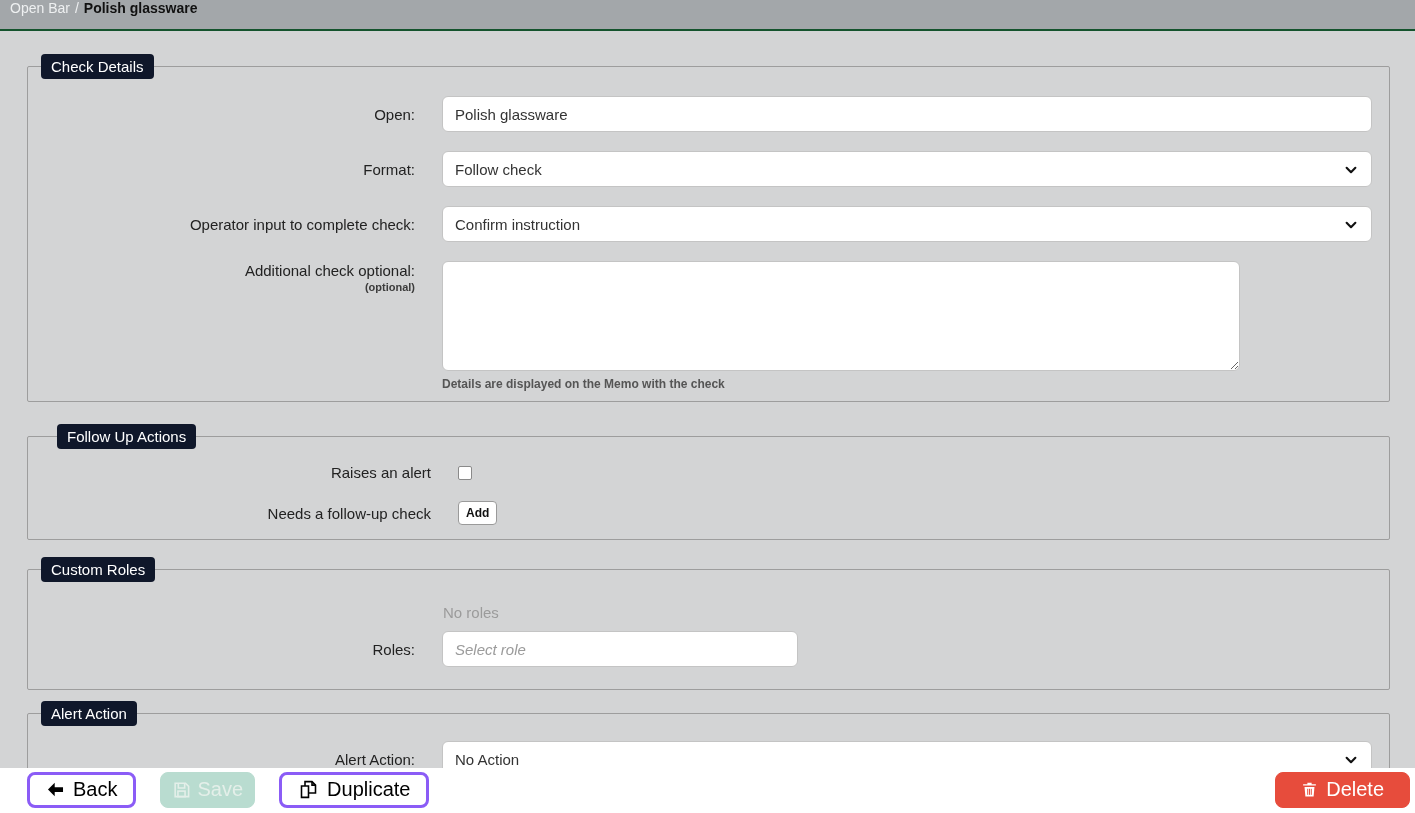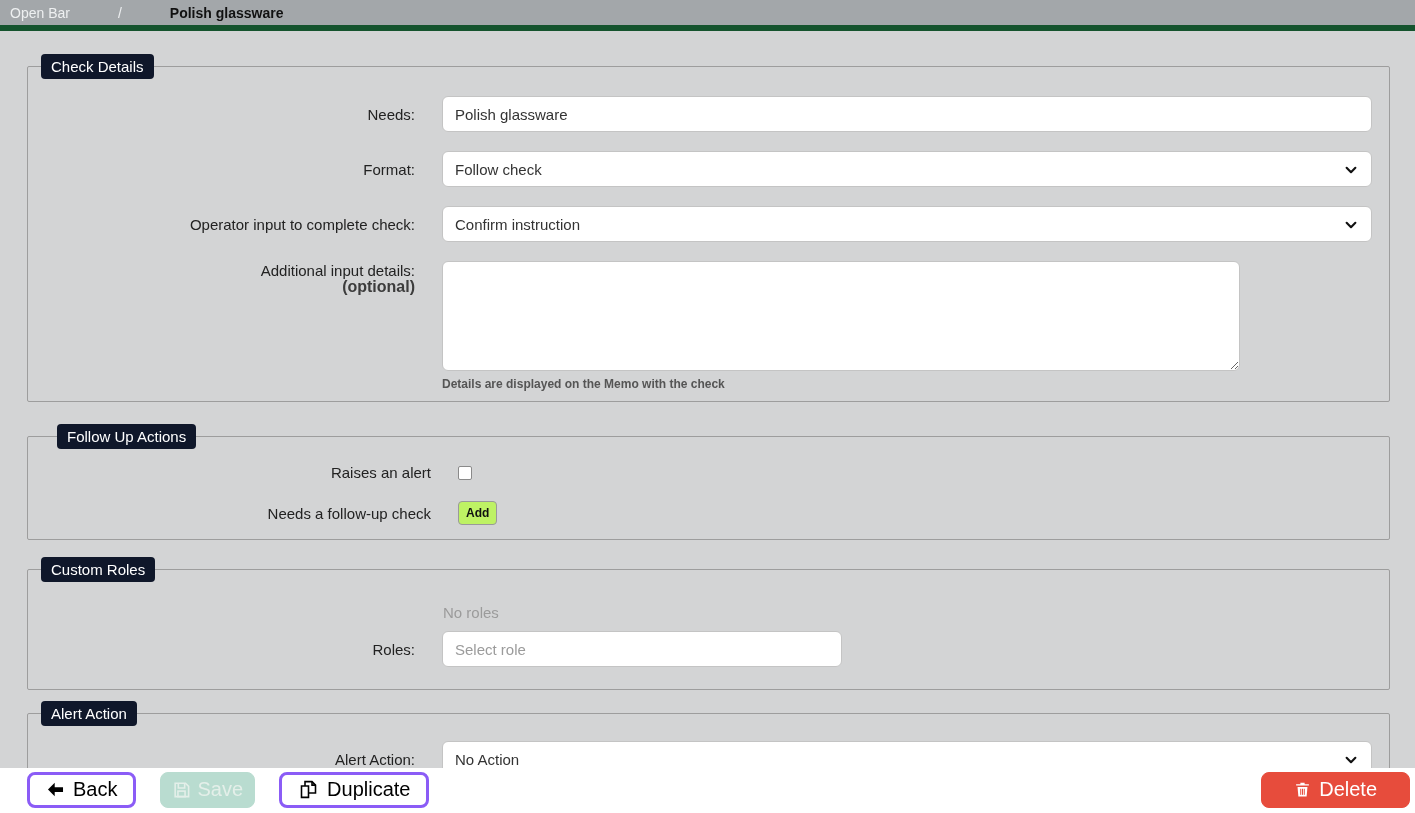--- a/index.html
+++ b/index.html
@@ -9,26 +9,25 @@
     overflow: hidden;
     background: #d3d4d5;
     font-family: "Liberation Sans", sans-serif;
     color: #222;
   }
 
   
   .topbar {
     height: 31px;
     background: #a3a7aa;
-    border-bottom: 6px solid #14532d;
+    border-bottom: 2px solid #14532d;
     display: flex;
-    align-items: center;
+    align-items: flex-start;
     padding: 0 10px;
     font-size: 14px;
-    gap: 43px;
   }
   .crumb-link { color: #eef0f1; cursor: pointer; }
   .crumb-sep { color: #eef0f1; margin: 0 5px; }
   .crumb-current { color: #111; font-weight: 700; }
 
   
   fieldset {
     margin: 0 25px 0 27px;
     border: 1px solid #9d9d9d;
     border-radius: 2px;
@@ -55,40 +54,40 @@
   .lbl {
     width: 387px;
     text-align: right;
     font-size: 15px;
     color: #222;
     flex: 0 0 auto;
     line-height: 19px;
   }
   .lbl .optional {
     display: block;
-    font-size: 16px;
+    font-size: 11px;
     font-weight: 700;
     color: #3c3c3c;
     line-height: 14px;
   }
   .ctrl { margin-left: 27px; }
 
   input[type="text"], .select, textarea {
     background: #fff;
     border: 1px solid #c4c4c4;
     border-radius: 6px;
     font-family: "Liberation Sans", sans-serif;
     font-size: 15px;
     color: #333;
   }
   input[type="text"] { height: 36px; padding: 0 12px; }
   input::placeholder { color: #9b9b9b; opacity: 1; }
 
   .input-wide { width: 930px; }
-  .input-roles { width: 400px; }
+  .input-roles { width: 356px; font-style: italic; }
 
   .select {
     position: relative;
     width: 930px;
     height: 36px;
     display: flex;
     align-items: center;
     padding: 0 34px 0 12px;
     cursor: pointer;
   }
@@ -120,21 +119,21 @@
     width: 14px;
     height: 14px;
     background: #fff;
     border: 1px solid #8a8a8a;
     border-radius: 2px;
     cursor: pointer;
   }
   .btn-add {
     height: 24px;
     padding: 0 7px;
-    background: #bef264;
+    background: #ffffff;
     border: 1px solid #9a9a9a;
     border-radius: 4px;
     font-family: "Liberation Sans", sans-serif;
     font-size: 12px;
     font-weight: 700;
     color: #111;
     cursor: pointer;
   }
   .follow-gap { margin-top: 14px; }
 
@@ -181,38 +180,38 @@
     border: 1px solid #b9dcd0;
     color: #e4efe9;
     padding: 8px 11px;
     gap: 6px;
     cursor: default;
   }
   .btn-delete {
     background: #e74c3c;
     border: 1px solid #e74c3c;
     color: #fff;
-    padding: 0 32px;
+    padding: 0 25px;
     margin-left: auto;
   }
 </style>
 </head>
 <body>
 
 <div class="topbar">
   <span class="crumb-link">Open Bar</span>
   <span class="crumb-sep">/</span>
   <span class="crumb-current">Polish glassware</span>
 </div>
 
 <fieldset class="fs-check-details">
   <legend>Check Details</legend>
 
   <div class="row">
-    <label class="lbl">Needs:</label>
+    <label class="lbl">Open:</label>
     <input type="text" class="ctrl input-wide" value="Polish glassware" style="">
   </div>
 
   <div class="row">
     <label class="lbl">Format:</label>
     <div class="ctrl select">
       <span>Follow check</span>
       <svg class="chevron" viewBox="0 0 16 16">
         <path d="M3 5.5 L8 10.5 L13 5.5" stroke="#111" stroke-width="2.4" fill="none" stroke-linecap="round" stroke-linejoin="round"></path>
       </svg>
@@ -224,21 +223,21 @@
     <div class="ctrl select">
       <span>Confirm instruction</span>
       <svg class="chevron" viewBox="0 0 16 16">
         <path d="M3 5.5 L8 10.5 L13 5.5" stroke="#111" stroke-width="2.4" fill="none" stroke-linecap="round" stroke-linejoin="round"></path>
       </svg>
     </div>
   </div>
 
   <div class="row row-top">
     <label class="lbl">
-      <span>Additional input details:</span>
+      <span>Additional check optional:</span>
       <span class="optional">(optional)</span>
     </label>
     <textarea class="ctrl" value="" style=""></textarea>
   </div>
   <div class="helper">Details are displayed on the Memo with the check</div>
 </fieldset>
 
 <fieldset class="fs-follow-up">
   <legend>Follow Up Actions</legend>
 

